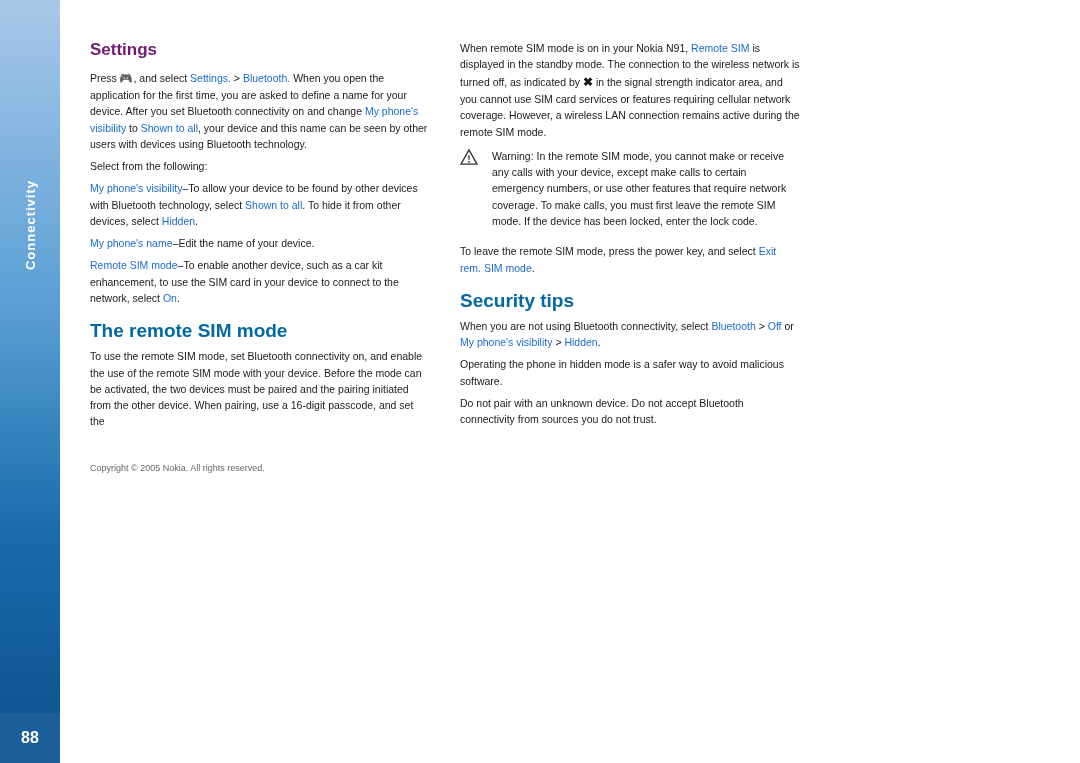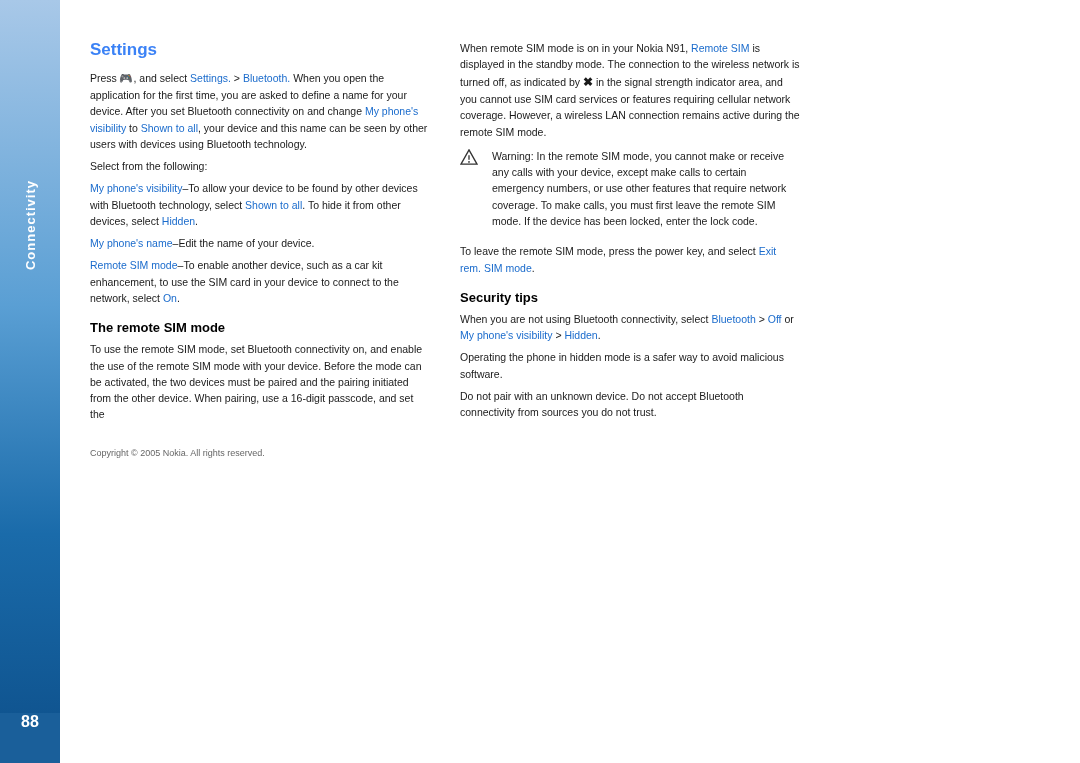--- a/index.html
+++ b/index.html
@@ -44,21 +44,21 @@
 
     
     .page-number-box {
       position: absolute;
       bottom: 0;
       left: 0;
       width: 60px;
       height: 50px;
       background: #1a5f9a;
       display: flex;
-      align-items: flex-start;
+      align-items: center;
       justify-content: center;
     }
 
     .page-number {
       color: #ffffff;
       font-size: 16px;
       font-weight: bold;
     }
 
     
@@ -78,28 +78,28 @@
 
     
     .right-column {
       flex: 1;
       max-width: 340px;
     }
 
     .section-title {
       font-size: 17px;
       font-weight: bold;
-      color: #3b82f6;
+      color: #701a75;
       margin-bottom: 10px;
     }
 
     .subsection-title {
-      font-size: 13px;
-      font-weight: bold;
-      color: #000000;
+      font-size: 19px;
+      font-weight: bold;
+      color: #0369a1;
       margin-top: 14px;
       margin-bottom: 6px;
     }
 
     p {
       font-size: 10.5px;
       line-height: 1.55;
       color: #1a1a1a;
       margin-bottom: 6px;
     }
@@ -125,21 +125,21 @@
 
     .warning-text {
       font-size: 10.5px;
       line-height: 1.55;
       color: #1a1a1a;
     }
 
     .copyright {
       font-size: 9px;
       color: #666;
-      margin-top: 24px;
+      margin-top: 32px;
     }
 
     .bold-term {
       font-weight: bold;
     }
   </style>
 </head>
 <body>
 
 <div class="page-container">

